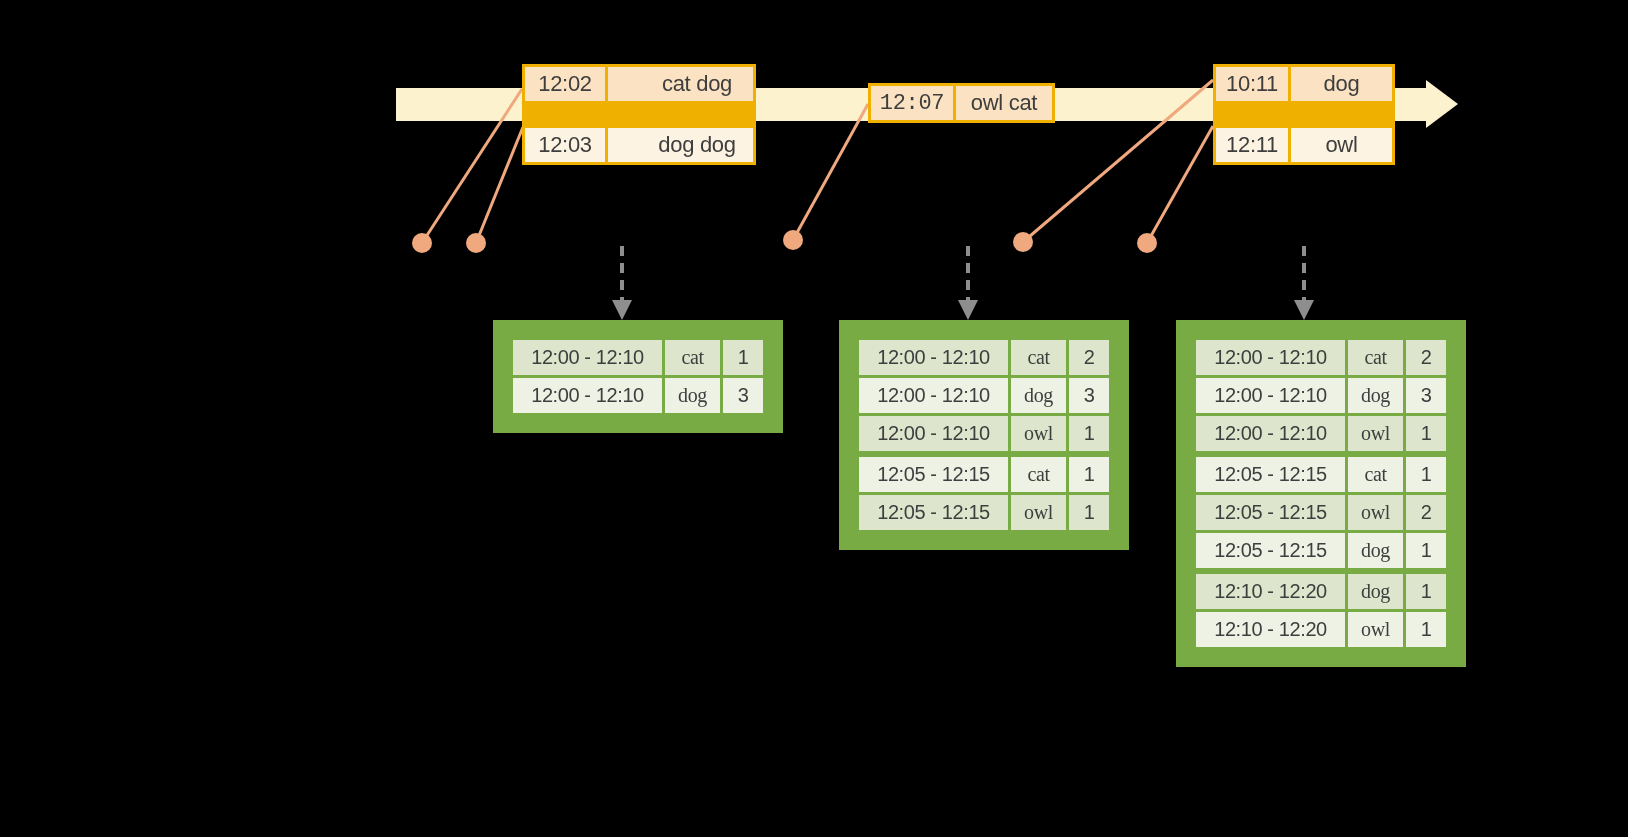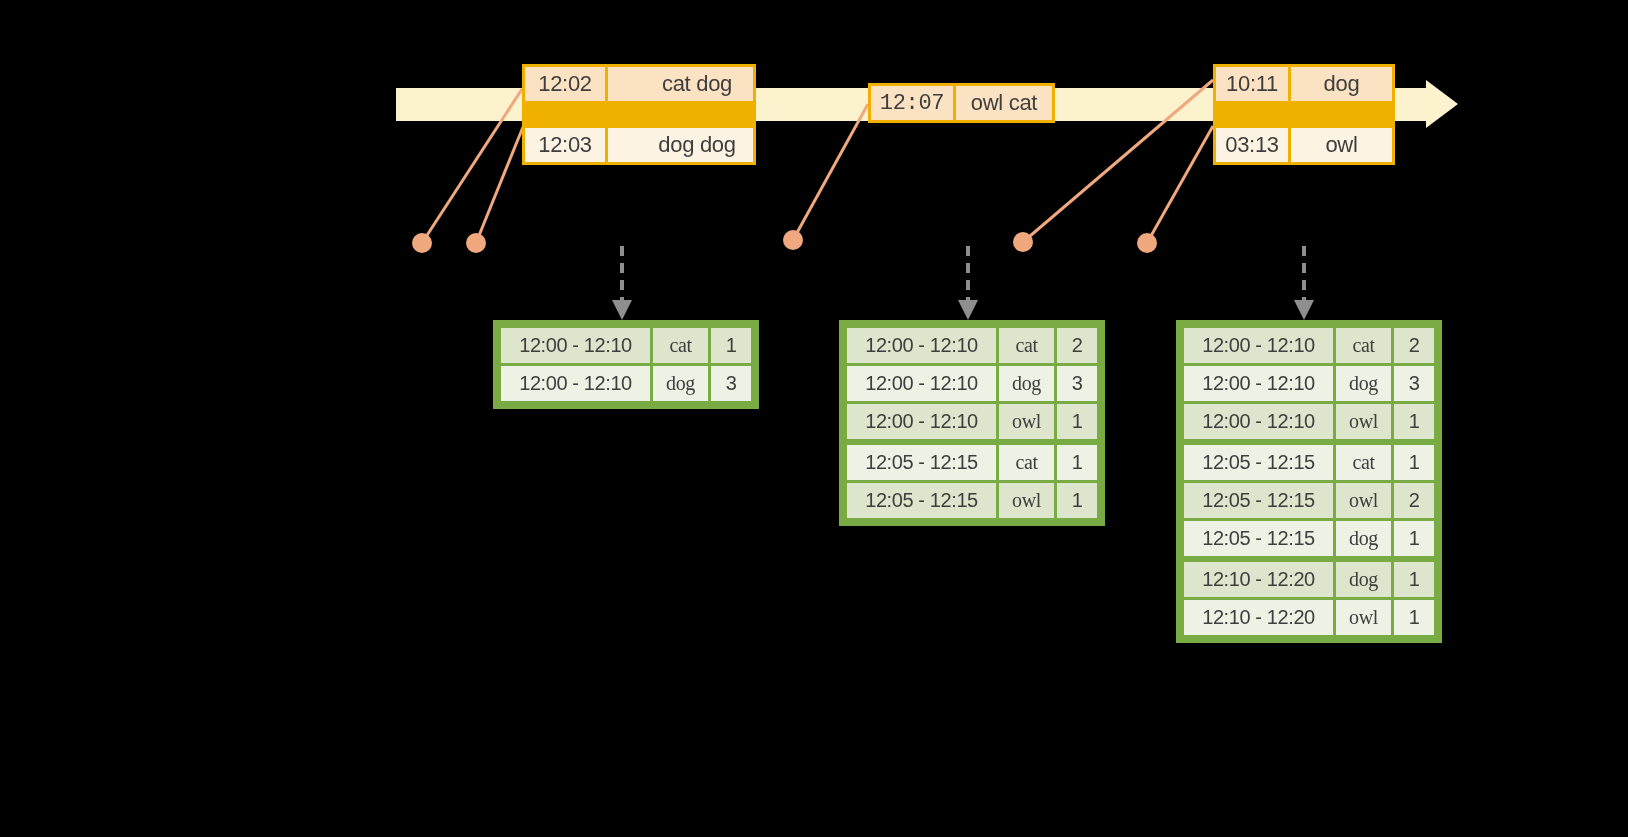--- a/index.html
+++ b/index.html
@@ -38,21 +38,21 @@
   .erow.cream .ecell { background: #FDF3E2; margin-top: 24px; }
   .t1 .etime { width: 80px; }  .t1 .ewords { width: 112px; padding-left: 33px; }
   .t2 .etime { width: 82px; font-family: Liberation Mono, monospace; }  .t2 .ewords { width: 96px; }
   .t3 .etime { width: 72px; }  .t3 .ewords { width: 101px; }
 
   
   .gtable {
     position: absolute;
     z-index: 2;
     background: #78AB43;
-    padding: 8px;
+    padding: 20px;
     display: flex;
     flex-direction: column;
     box-sizing: border-box;
   }
   .grow { display: flex; gap: 3px; margin-top: 3px; }
   .grow:first-child { margin-top: 0; }
   .grow.group-start { margin-top: 6px; }
   .gcell {
     height: 35px;
     display: flex;
@@ -123,21 +123,21 @@
       <div class="ecell ewords">owl cat</div>
     </div>
   </div>
 
   <div class="etable t3" style="left:1213px; top:64px;">
     <div class="erow peach">
       <div class="ecell etime">10:11</div>
       <div class="ecell ewords">dog</div>
     </div>
     <div class="erow cream">
-      <div class="ecell etime">03:13</div>
+      <div class="ecell etime">12:11</div>
       <div class="ecell ewords">owl</div>
     </div>
   </div>
 
   <div class="gtable" style="left:493px; top:320px;">
     <div class="grow dark">
       <div class="gcell gwindow">12:00 - 12:10</div>
       <div class="gcell gword">cat</div>
       <div class="gcell gcount">1</div>
     </div>

